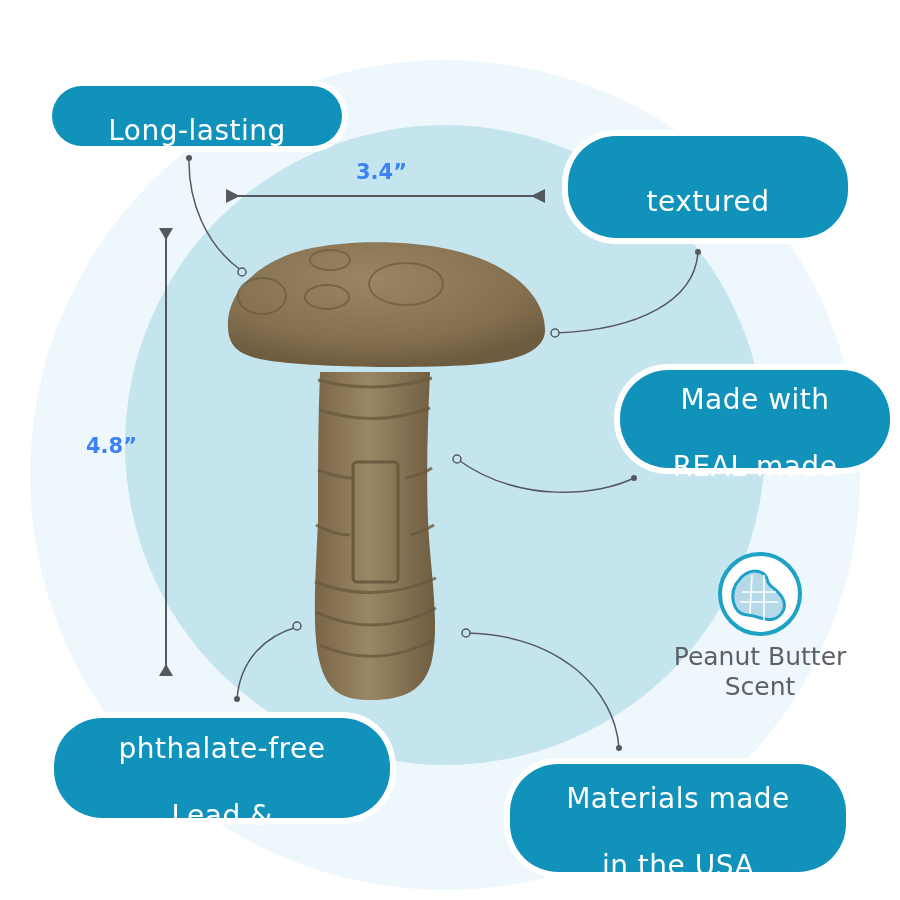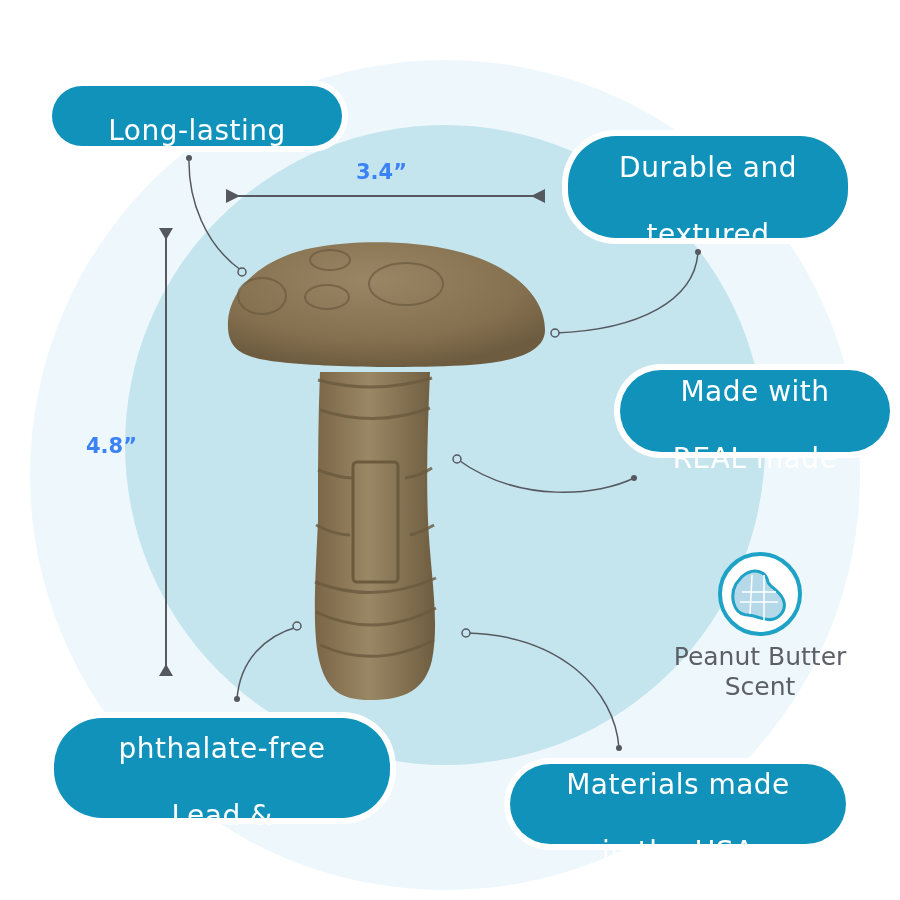--- a/index.html
+++ b/index.html
@@ -108,32 +108,31 @@
   </g>
 </svg>
 
 <div class="dim" style="left:356px; top:160px;">3.4”</div>
 <div class="dim" style="left:86px; top:434px;">4.8”</div>
 
 <div class="pill" style="left:52px; top:86px; width:290px; height:60px;">
   <span>Long-lasting</span>
 </div>
 <div class="pill" style="left:568px; top:136px; width:280px; height:102px;">
-  <span>Durable and</span>
   <span>textured</span>
 </div>
-<div class="pill" style="left:620px; top:370px; width:270px; height:82px;text-align:center;">
+<div class="pill" style="left:620px; top:370px; width:270px; height:98px;text-align:center;">
   <span>Made with</span>
   <span>REAL made</span>
 </div>
 <div class="pill" style="left:54px; top:718px; width:336px; height:100px;">
   <span>phthalate-free</span>
   <span>Lead &amp;</span>
 </div>
-<div class="pill" style="left:510px; top:764px; width:336px; height:80px;">
+<div class="pill" style="left:510px; top:764px; width:336px; height:108px;">
   <span>Materials made</span>
   <span>in the USA</span>
 </div>
 
 <div class="peanut-label" style="left:650px; top:642px; width:220px;">
   <span style="display:block">Peanut Butter</span>
   <span style="display:block">Scent</span>
 </div>
 
 </body></html>

